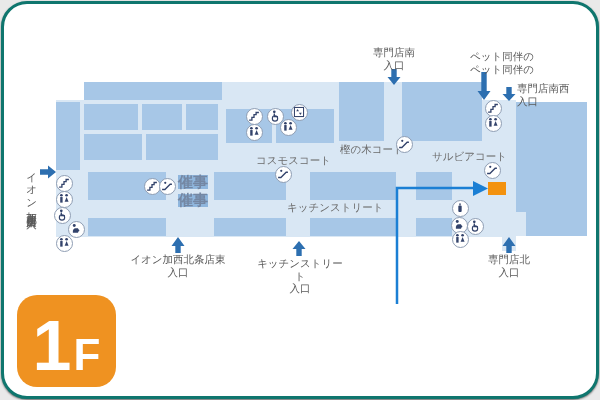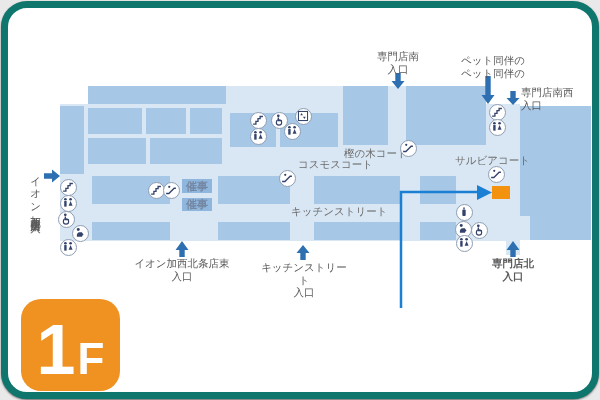--- a/index.html
+++ b/index.html
@@ -1,24 +1,24 @@
 <!DOCTYPE html>
 <html><head>
 <meta charset="utf-8">
 <style>
   html,body{margin:0;padding:0;background:#e9e9e9;}
   body{width:600px;height:400px;position:relative;font-family:"Liberation Sans","DejaVu Sans",sans-serif;}
   .card{position:absolute;left:1px;top:1px;right:1px;bottom:1px;background:#fff;
-        border:7px solid #0f766e;border-radius:26px;overflow:hidden;box-shadow:0 1px 2px rgba(0,0,0,.55);}
+        border:3px solid #0f766e;border-radius:26px;overflow:hidden;box-shadow:0 1px 2px rgba(0,0,0,.55);}
   .map-svg{position:absolute;left:0;top:0;}
   .lbl{position:absolute;color:#5a5a5a;font-size:10.5px;line-height:12.5px;white-space:pre-line;}
   .center{text-align:center;}
   .court{position:absolute;color:#6b6b6b;font-size:10.5px;white-space:nowrap;}
   .vert{writing-mode:vertical-rl;letter-spacing:1px;line-height:12px;}
-  .event-box{position:absolute;background:#8fb6dd;color:#7487a3;font-size:11px;font-weight:bold;
+  .event-box{position:absolute;background:#8fb6dd;color:#7487a3;font-size:15px;font-weight:bold;
              display:flex;align-items:center;justify-content:center;}
   .ficon{position:absolute;width:17px;height:17px;border-radius:50%;background:#fff;
          border:1px solid #8e9db3;box-sizing:border-box;display:flex;align-items:center;justify-content:center;}
   .store-box{position:absolute;left:349px;top:300px;width:173px;height:42px;background:#1b86d9;
              display:flex;align-items:center;justify-content:center;color:#fff;font-size:21px;
              font-weight:bold;letter-spacing:1px;}
   .floor-badge{position:absolute;left:13px;top:291px;width:99px;height:92px;background:#ef9221;
                border-radius:20px;display:flex;align-items:flex-end;justify-content:center;
                color:#fff;font-weight:bold;padding-bottom:10px;box-sizing:border-box;}
   .floor-badge .num{font-size:70px;line-height:62px;}
@@ -74,35 +74,35 @@
 
     <rect x="484" y="178" width="18" height="13" fill="#f3920f"></rect>
     <g>
       <polyline points="393,300 393,184 469,184" fill="none" stroke="#1b7fd4" stroke-width="2.5"></polyline>
       <polygon points="469,177 484,184.5 469,192" fill="#1b7fd4"></polygon>
     </g>
   </svg>
 
   <div class="lbl center" style="left:355px;top:42px;width:70px;"><span>専門店南</span><br><span>入口</span></div>
 
-  <div class="lbl center" style="left:445px;top:46px;width:80px;"><span>ペット同伴の</span><br><span>ペット同伴の</span></div>
+  <div class="lbl center" style="left:458px;top:46px;width:80px;"><span>ペット同伴の</span><br><span>ペット同伴の</span></div>
 
   <div class="lbl" style="left:513px;top:78px;width:62px;"><span>専門店南西</span><br><span>入口</span></div>
 
   <div class="lbl vert" style="left:22px;top:161px;height:120px;"><span>イオン加西北条店東</span><span>入口</span></div>
 
   <div class="lbl center" style="left:125px;top:249px;width:98px;"><span>イオン加西北条店東</span><br><span>入口</span></div>
 
   <div class="lbl center" style="left:250px;top:253px;width:92px;"><span>キッチンストリート</span><br><span>入口</span></div>
 
-  <div class="lbl center" style="left:473px;top:249px;width:64px;font-weight:bold;"><span>専門店北</span><br><span>入口</span></div>
-
-  <div class="court" style="left:252px;top:150px;margin-left:38px;">コスモスコート</div>
+  <div class="lbl center" style="left:473px;top:249px;width:64px;"><span>専門店北</span><br><span>入口</span></div>
+
+  <div class="court" style="left:252px;top:150px;">コスモスコート</div>
   <div class="court" style="left:336px;top:139px;">樫の木コート</div>
-  <div class="court" style="left:447px;top:146px;">サルビアコート</div>
+  <div class="court" style="left:428px;top:146px;">サルビアコート</div>
   <div class="court" style="left:283px;top:197px;">キッチンストリート</div>
 
   <div class="event-box" style="left:174px;top:171px;width:30px;height:14px;">催事</div>
   <div class="event-box" style="left:174px;top:190px;width:30px;height:13px;">催事</div>
 
   <div id="icon-layer">
       <div class="ficon" style="left: 51.5px; top: 170.5px;">
         <svg width="14" height="14" viewBox="0 0 20 20">
           <polyline points="3,16 7,16 7,12 10,12 10,8 13,8 13,5 17,5" fill="none" stroke="#33436b" stroke-width="1.9"></polyline>
         </svg>

